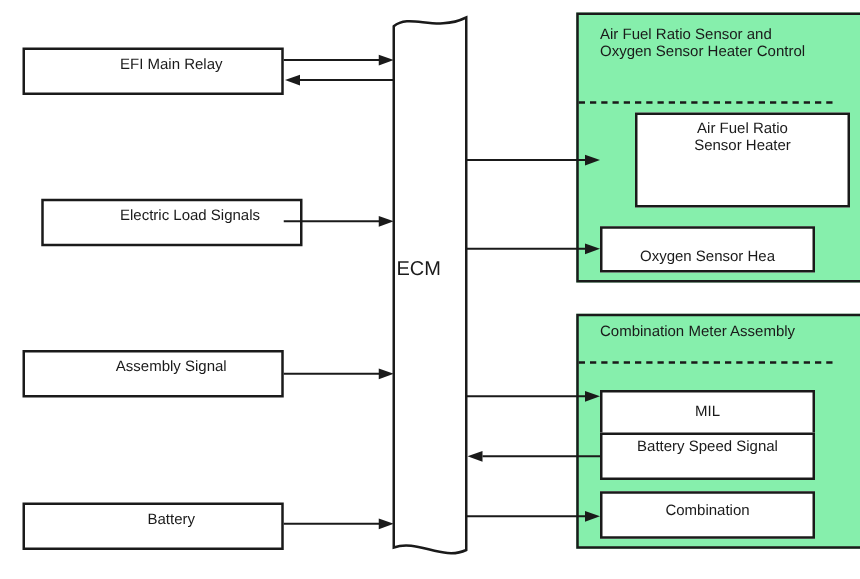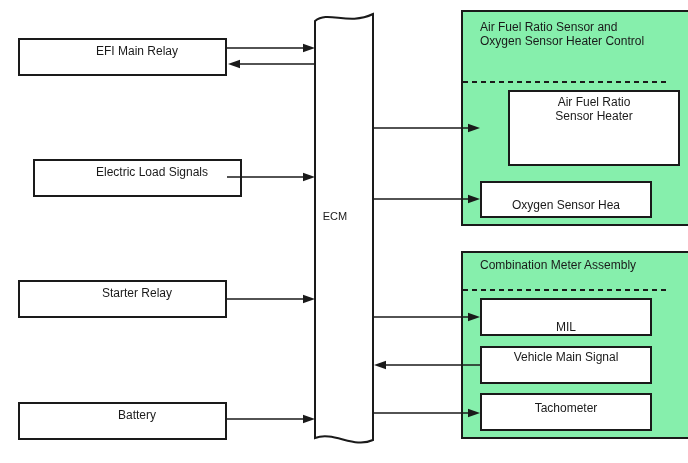--- a/index.html
+++ b/index.html
@@ -56,31 +56,31 @@
     width: 172px;
     border: 2px solid #1a1a1a;
     box-sizing: border-box;
     background: #ffffff;
     font-size: 12px;
     line-height: 14px;
     text-align: center;
   }
   .iboxA  { top: 78px;  height: 76px; padding-top: 3px; margin-left: 28px; }
   .iboxB  { top: 169px; height: 37px; padding-top: 15px; }
-  .mil    { top: 45px;  height: 38px; padding-top: 20px; }
+  .mil    { top: 59px;  height: 38px; padding-top: 8px; }
   .vss    { top: 93px;  height: 38px; padding-top: 2px; }
   .tacho  { top: 140px; height: 38px; padding-top: 6px; }
   
   .ecm-label {
     position: absolute;
     left: 315px;
     top: 209px;
     width: 40px;
     text-align: center;
-    font-size: 11px;
+    font-size: 16px;
     line-height: 14px;
     z-index: 6;
   }
   
   .overlay {
     position: absolute;
     left: 0; top: 0;
     width: 688px; height: 463px;
     pointer-events: none;
     z-index: 5;
@@ -91,21 +91,21 @@
 
 <div class="canvas">
 
   <div class="box lbox in1">
     <span>EFI Main Relay</span>
   </div>
   <div class="box lbox in2">
     <span>Electric Load Signals</span>
   </div>
   <div class="box lbox in3">
-    <span>Starter Relay</span>
+    <span>Assembly Signal</span>
   </div>
   <div class="box lbox in4">
     <span>Battery</span>
   </div>
 
   <div class="group g1">
     <div class="gtitle">
       <span class="tline">Air Fuel Ratio Sensor and</span>
       <span class="tline">Oxygen Sensor Heater Control</span>
     </div>
@@ -117,24 +117,24 @@
       <span>Oxygen Sensor Hea</span>
     </div>
   </div>
 
   <div class="group g2">
     <div class="gtitle">Combination Meter Assembly</div>
     <div class="ibox mil">
       <span>MIL</span>
     </div>
     <div class="ibox vss">
-      <span>Vehicle Main Signal</span>
+      <span>Battery Speed Signal</span>
     </div>
     <div class="ibox tacho">
-      <span>Tachometer</span>
+      <span>Combination</span>
     </div>
   </div>
 
   <svg class="overlay" viewBox="0 0 688 463" xmlns="http://www.w3.org/2000/svg">
 
     <path d="M 315 21 C 328 10, 348 26, 373 14 L 373 440 C 354 449, 334 431, 315 438 Z" fill="#ffffff" stroke="#1a1a1a" stroke-width="2"></path>
 
     <line x1="463" y1="82" x2="670" y2="82" stroke="#1a1a1a" stroke-width="2" stroke-dasharray="5 4"></line>
     <line x1="463" y1="290" x2="670" y2="290" stroke="#1a1a1a" stroke-width="2" stroke-dasharray="5 4"></line>
 

